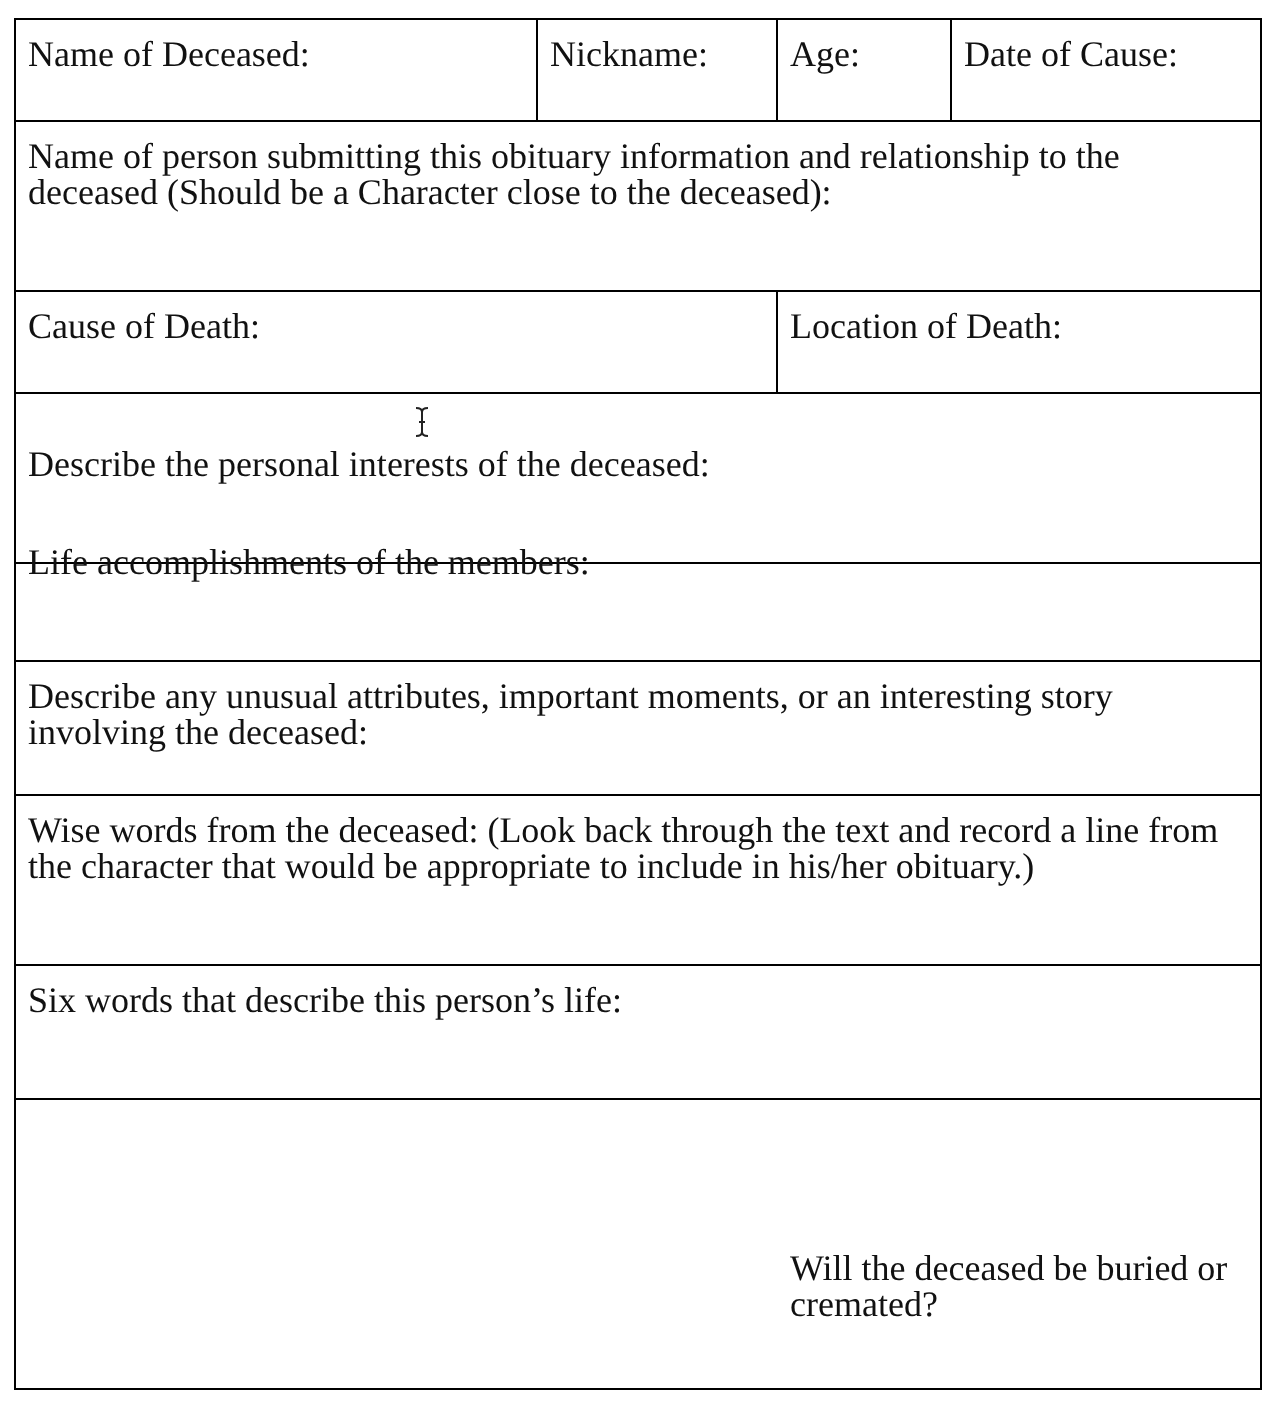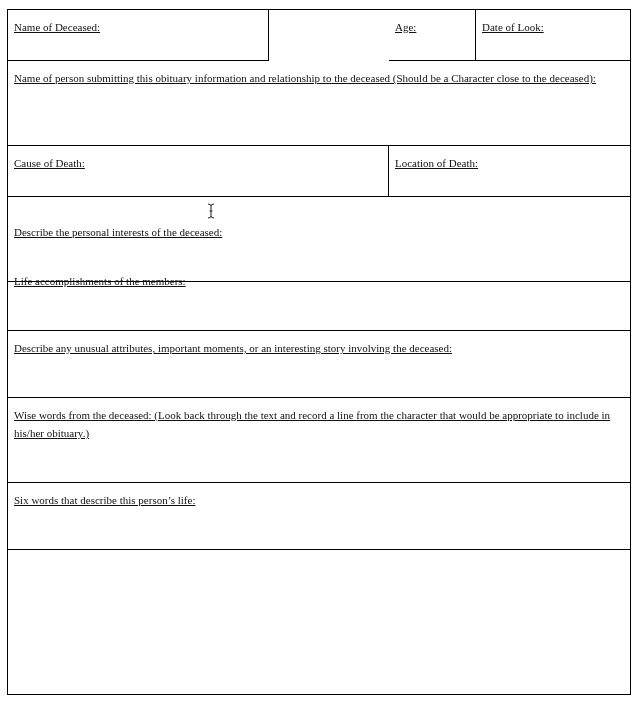--- a/index.html
+++ b/index.html
@@ -1,38 +1,41 @@
 <!DOCTYPE html>
 <html><head>
   <meta charset="utf-8">
   <style>
     html, body { margin: 0; padding: 0; background: #ffffff; }
     body { width: 637px; height: 701px; position: relative; overflow: hidden;
            font-family: "Liberation Serif", "DejaVu Serif", serif; color: #111; }
     .form { position: absolute; left: 7px; top: 9px; width: 624px; height: 686px;
             border: 1px solid #000; box-sizing: border-box; }
     .cell { position: absolute; box-sizing: border-box; padding: 8px 6px 0 6px;
-            font-size: 11px; line-height: 18px; border-right: 1px solid #000; border-bottom: 1px solid #000; text-decoration: underline; }
+            font-size: 18px; line-height: 18px; border-right: 1px solid #000; border-bottom: 1px solid #000; }
     .cell.lastcol { border-right: none; }
     .cell.lastrow { border-bottom: none; }
     .cursor { position: absolute; left: 207px; top: 203px; width: 8px; height: 16px; }
   </style>
 </head>
 <body>
 
 <div class="form">
 
   <div class="cell" style="left:0; top:0; width:261px; height:51px;">
     <span>Name of Deceased:</span>
   </div>
+  <div class="cell" style="left:261px; top:0; width:120px; height:51px;">
+    <span>Nickname:</span>
+  </div>
   <div class="cell" style="left:381px; top:0; width:87px; height:51px;">
     <span>Age:</span>
   </div>
   <div class="cell lastcol" style="left:468px; top:0; width:154px; height:51px;">
-    <span>Date of Look:</span>
+    <span>Date of Cause:</span>
   </div>
 
   <div class="cell lastcol" style="left:0; top:51px; width:622px; height:85px;">
     <span>Name of person submitting this obituary information and relationship to the deceased (Should be a Character close to the deceased):</span>
   </div>
 
   <div class="cell" style="left:0; top:136px; width:381px; height:51px;">
     <span>Cause of Death:</span>
   </div>
   <div class="cell lastcol" style="left:381px; top:136px; width:241px; height:51px;">
@@ -53,17 +56,20 @@
 
   <div class="cell lastcol" style="left:0; top:321px; width:622px; height:67px;">
     <span>Describe any unusual attributes, important moments, or an interesting story involving the deceased:</span>
   </div>
 
   <div class="cell lastcol" style="left:0; top:473px; width:622px; height:67px;">
     <span>Six words that describe this person’s life:</span>
   </div>
 
 
+  <div class="cell lastcol lastrow" style="left:381px; top:607px; width:241px; height:77px;">
+    <span>Will the deceased be buried or cremated?</span>
+  </div>
 </div>
 
 <svg class="cursor" viewBox="0 0 8 16">
   <path d="M1 1 Q4 1 4 3 Q4 1 7 1 M4 3 L4 13 M1 15 Q4 15 4 13 Q4 15 7 15 M2.5 8 L5.5 8" fill="none" stroke="#222" stroke-width="1"></path>
 </svg>
 
 </body></html>

